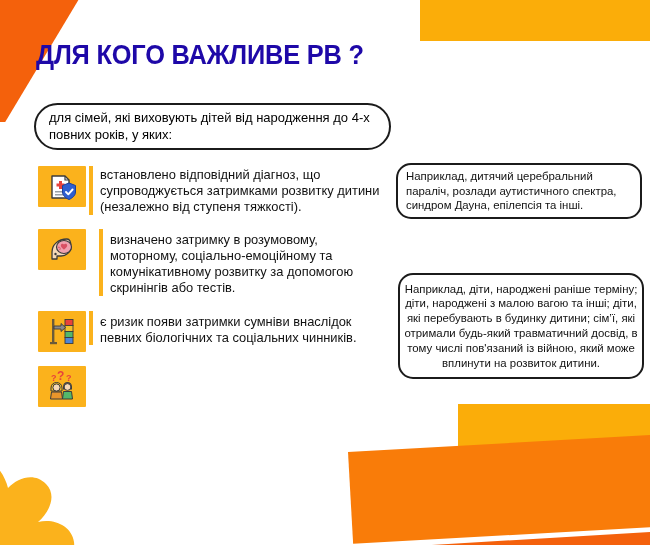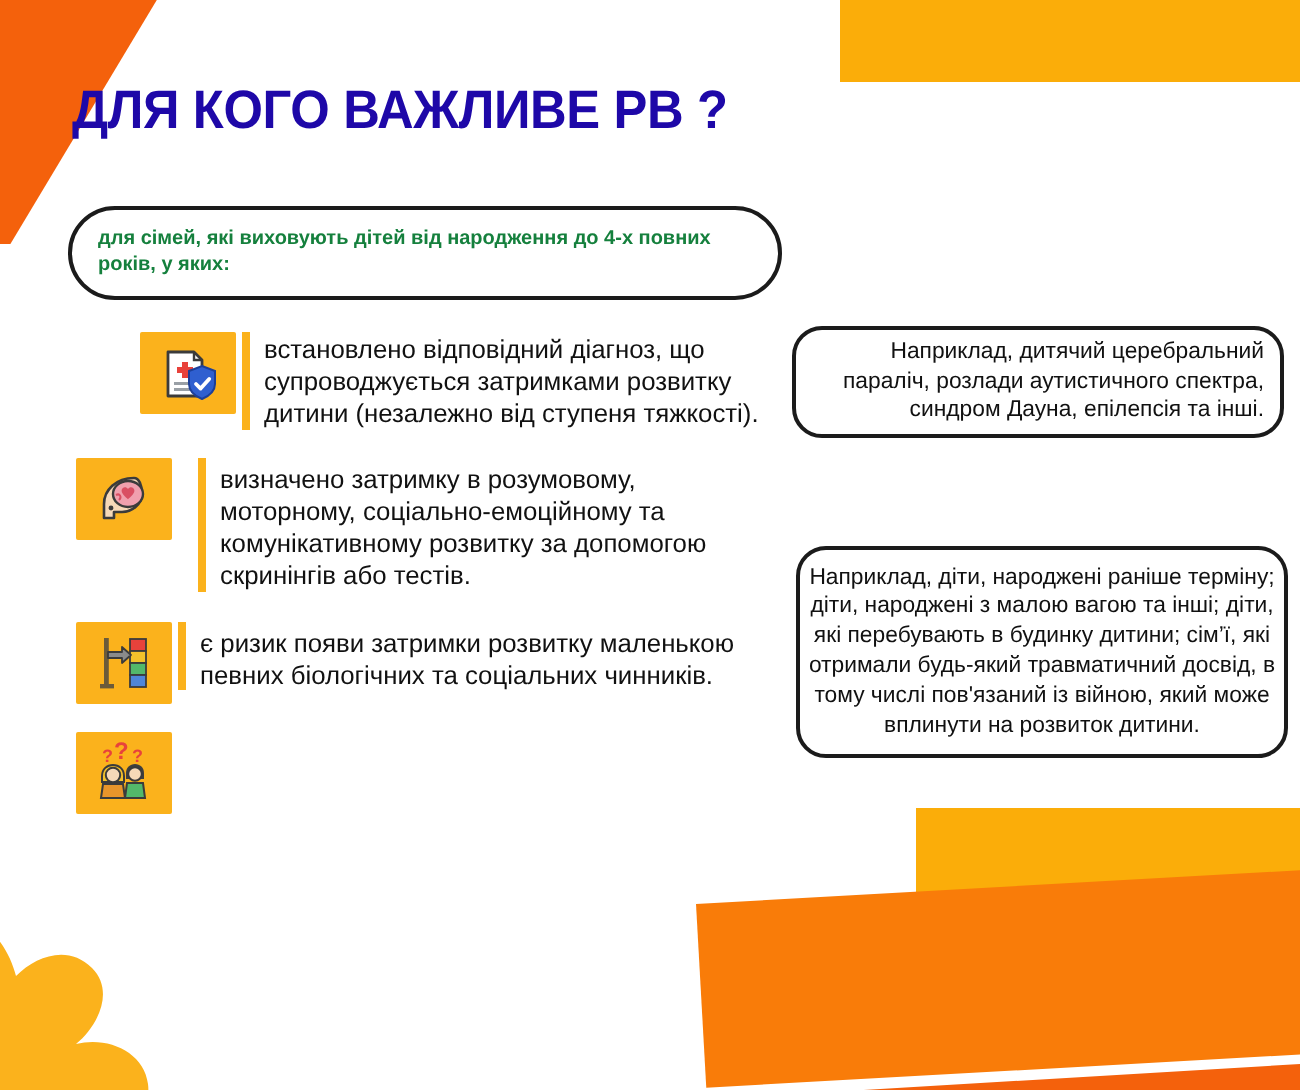--- a/index.html
+++ b/index.html
@@ -47,48 +47,48 @@
   
   .pill{
     position:absolute;border:2.5px solid #1b1b1b;background:#fff;
     box-sizing:border-box;display:flex;align-items:center;
   }
   #intro-box{
     left:34px;top:103px;width:357px;height:47px;border-radius:24px;
     padding:3px 12px 3px 13px;
   }
   #intro-text{
-    font-size:10px;line-height:1.27;color:#15803d;font-weight:bold;
+    font-size:13px;line-height:1.27;color:#000000;
   }
   #note-box-1{
     left:396px;top:163px;width:246px;height:56px;border-radius:15px;
     padding:3px 8px;justify-content:center;
   }
-  #note-box-1 .note-text{font-size:11.4px;line-height:1.28;text-align:right;color:#111;}
+  #note-box-1 .note-text{font-size:11.4px;line-height:1.28;text-align:left;color:#111;}
   #note-box-2{
     left:398px;top:273px;width:246px;height:106px;border-radius:15px;
     padding:4px 0;justify-content:center;
   }
   #note-box-2 .note-text{font-size:11.4px;line-height:1.3;text-align:center;color:#111;}
 
   
   #list{position:absolute;left:38px;top:166px;width:350px;}
   .row{display:flex;align-items:flex-start;margin-bottom:13px;}
   .icon-tile{
     width:48px;height:41px;flex:0 0 48px;background:#FBB21C;
     display:flex;align-items:center;justify-content:center;
     border-radius:1px;margin-right:10px;
   }
   .icon-tile svg{display:block;}
   .row-text{
     font-size:12.9px;line-height:1.235;color:#111;padding-top:1px;
     border-left:4px solid #FBB21C;padding-left:7px;margin-left:-7px;
   }
   #row-2 .row-text,#row-3 .row-text{padding-top:3px;}
-  #row-1{margin-bottom:14px;margin-left:32px;}
+  #row-1{margin-bottom:14px;}
   #row-2{margin-bottom:15px;gap:10px;}
   #row-3{margin-bottom:14px;}
 </style>
 </head>
 <body>
 
 <div id="slide">
 
   <div class="deco" id="deco-top-left-wedge"></div>
   <div class="deco" id="deco-top-right-bar"></div>
@@ -155,21 +155,21 @@
         <svg width="30" height="30" viewBox="0 0 30 30">
           <rect x="5" y="3" width="2.4" height="24" fill="#6b5b3a"></rect>
           <rect x="3" y="26" width="7" height="2.2" fill="#6b5b3a"></rect>
           <rect x="18" y="3.5" width="8" height="6" fill="#E8423B" stroke="#3b3b3b" stroke-width="0.9"></rect>
           <rect x="18" y="9.5" width="8" height="6" fill="#F3C12B" stroke="#3b3b3b" stroke-width="0.9"></rect>
           <rect x="18" y="15.5" width="8" height="6" fill="#53B86A" stroke="#3b3b3b" stroke-width="0.9"></rect>
           <rect x="18" y="21.5" width="8" height="6" fill="#4E86D8" stroke="#3b3b3b" stroke-width="0.9"></rect>
           <path d="M7,10 L14,10 L14,7.5 L18.5,11.5 L14,15.5 L14,13 L7,13 Z" fill="#8a8a8a" stroke="#3b3b3b" stroke-width="0.9" stroke-linejoin="round"></path>
         </svg>
       </div>
-      <div class="row-text">є ризик появи затримки розвитку маленькою певних біологічних та соціальних чинників.</div>
+      <div class="row-text">є ризик появи затримки сумніви внаслідок певних біологічних та соціальних чинників.</div>
     </div>
 
     <div class="row" id="row-4">
       <div class="icon-tile">
         <svg width="32" height="30" viewBox="0 0 32 30">
           <text x="5" y="10" font-size="9" font-weight="bold" fill="#E8423B" font-family="'Liberation Sans',sans-serif">?</text>
           <text x="11" y="8.5" font-size="12" font-weight="bold" fill="#E8423B" font-family="'Liberation Sans',sans-serif">?</text>
           <text x="20" y="10" font-size="9" font-weight="bold" fill="#E8423B" font-family="'Liberation Sans',sans-serif">?</text>
           <path d="M5,17 C5,13.5 7.5,11.5 10.5,11.5 C13.5,11.5 16,13.5 16,17
                    L16,20 L5,20 Z" fill="#F3C12B" stroke="#3b3b3b" stroke-width="1"></path>

